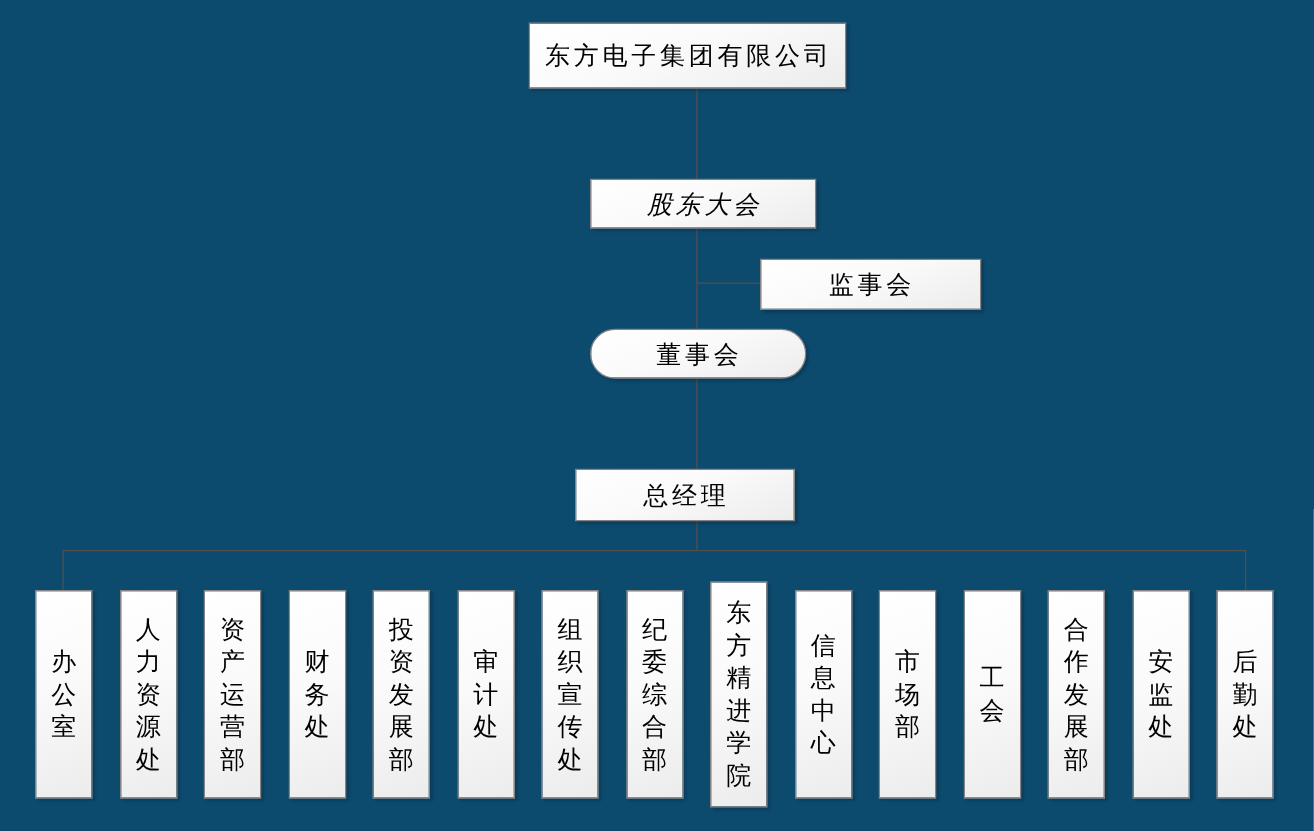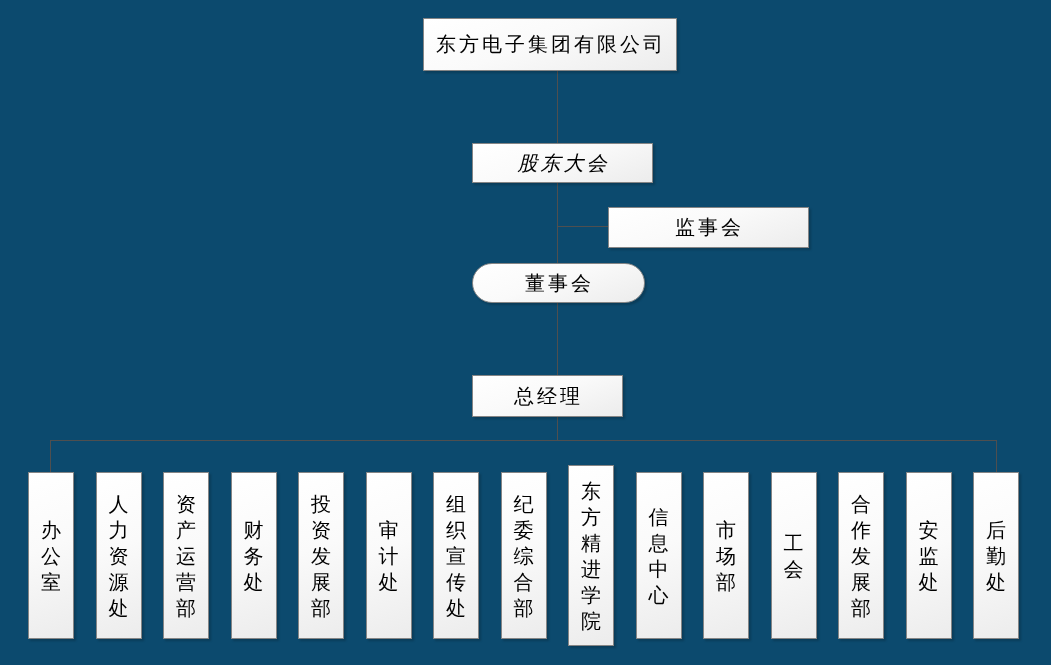--- a/index.html
+++ b/index.html
@@ -33,23 +33,23 @@
   .node .lbl { transform: translateX(1px); }
   .line {
     position: absolute;
     background: #4f4f4f;
   }
   .line.v { width: 1px; }
   .line.h { height: 1px; }
   
   .n-company      { left: 423px; top: 18px;  width: 254px; height: 53px; }
   .n-shareholders { left: 472px; top: 143px; width: 181px; height: 40px; font-style: italic; }
-  .n-supervisory  { left: 608px; top: 207px; width: 201px; height: 41px; }
+  .n-supervisory  { left: 608px; top: 207px; width: 177px; height: 41px; }
   .n-board        { left: 472px; top: 263px; width: 173px; height: 40px; border-radius: 20px; }
-  .n-gm           { left: 472px; top: 375px; width: 151px; height: 42px; }
+  .n-gm           { left: 460px; top: 375px; width: 176px; height: 42px; }
   
   .c1 { left: 557px; top: 71px;  height: 72px; }
   .c2 { left: 557px; top: 183px; height: 80px; }
   .c3 { left: 557px; top: 226px; width: 51px; }
   .c4 { left: 557px; top: 303px; height: 72px; }
   .c5 { left: 557px; top: 417px; height: 23px; }
   .c6 { left: 50px;  top: 440px; width: 947px; }
   .c7 { left: 50px;  top: 440px; height: 32px; }
   .c8 { left: 996px; top: 440px; height: 34px; }
   

